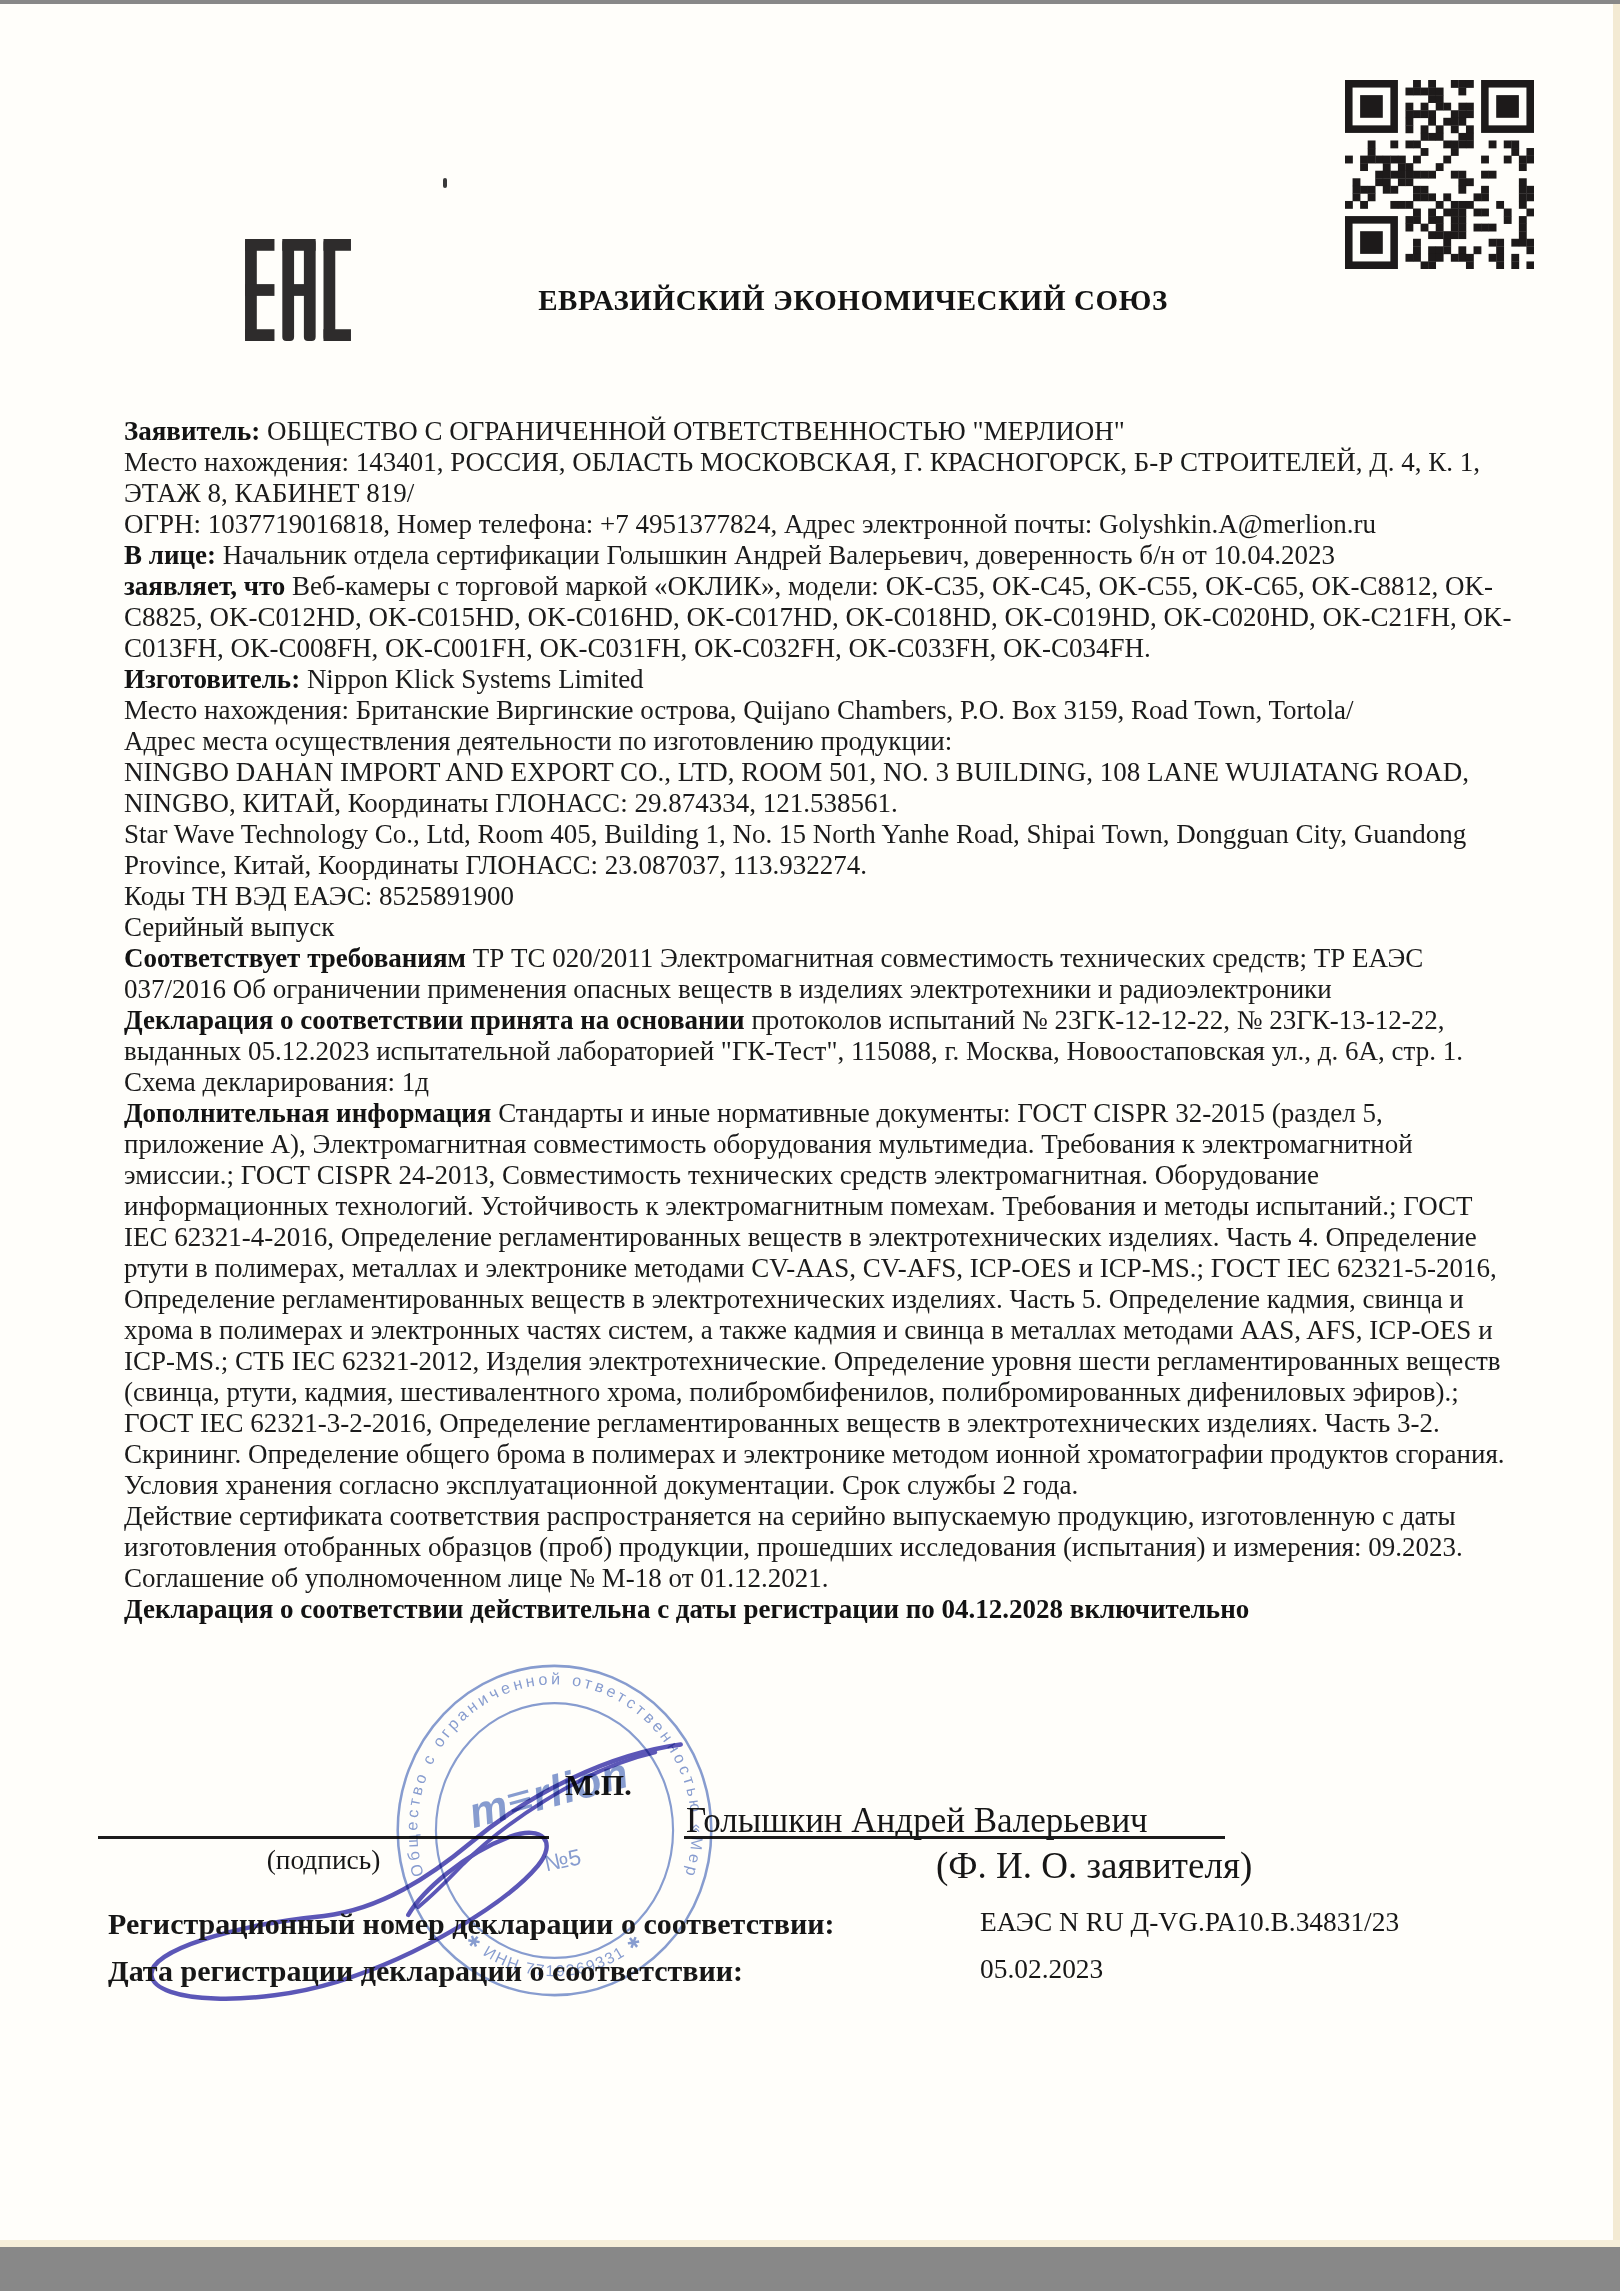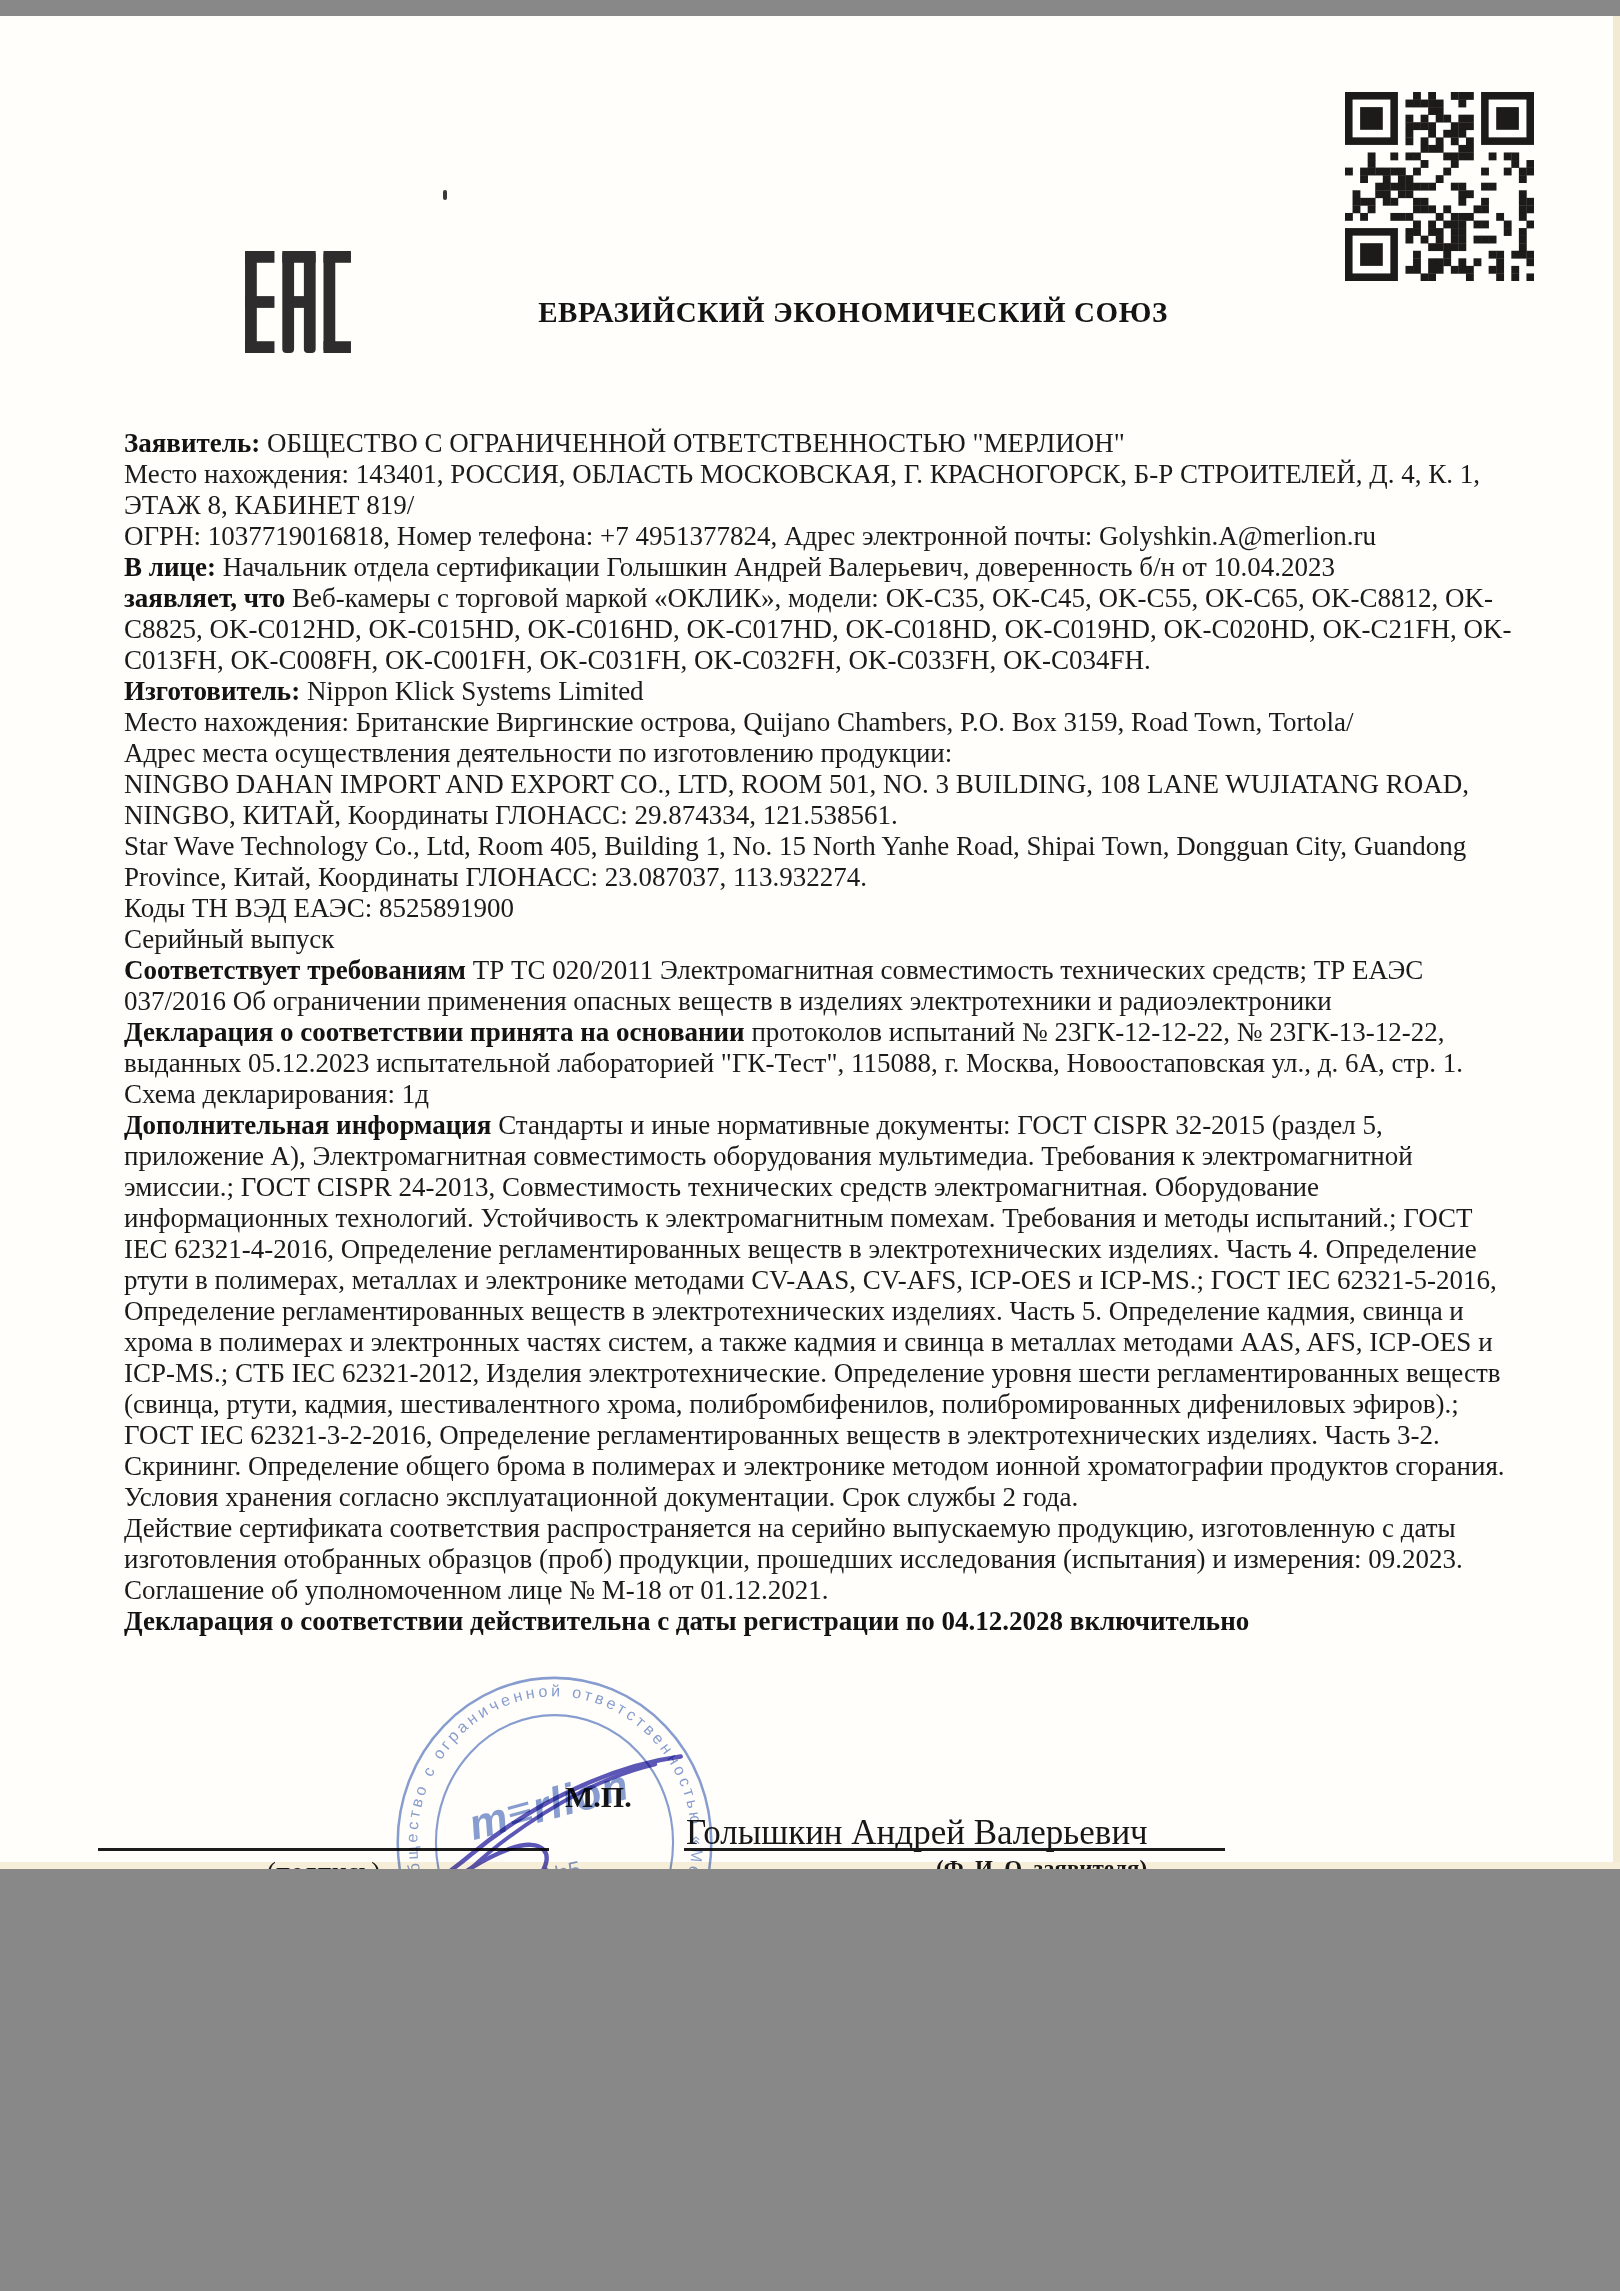--- a/index.html
+++ b/index.html
@@ -1,18 +1,18 @@
 <!DOCTYPE html>
 <html><head>
 <meta charset="utf-8">
 <style>
   * { margin:0; padding:0; box-sizing:border-box; }
   html,body { background:#888; }
   .page {
-    position:relative; width:1620px; height:1853px; margin:16px auto;
+    position:relative; width:1620px; height:2243px; margin:4px auto;
     background:#fffefa; color:#171717; overflow:hidden;
     font-family:"Liberation Serif","DejaVu Serif",serif;
   }
   .edge-right  { position:absolute; right:0; top:0; width:6.9px; height:100%; background:#f3ead3; }
   .edge-bottom { position:absolute; left:0; bottom:0; width:100%; height:6.9px; background:#f6eed9; }
 
   .qr { position:absolute; left:1345px; top:76px; width:189px; height:189px; }
 
   .eac-logo { position:absolute; left:245px; top:235px; width:106px; height:102px; }
 
@@ -31,21 +31,21 @@
   .content b { font-weight:bold; color:#131313; }
 
   .mp { position:absolute; left:565px; top:1764px; font-size:30px; font-weight:bold;text-align:center; }
 
   .sig-line { position:absolute; top:1832px; height:2.9px; background:#1c1c1c; }
   .sig-line.left  { left:98px; width:451px; }
   .sig-line.right { left:684px; width:541px; }
 
   .signer-name { position:absolute; left:686px; top:1797px; font-size:35px; }
   .cap-sign { position:absolute; left:98px; width:451px; top:1841px; text-align:center; font-size:27.4px; }
-  .cap-fio  { position:absolute; left:936px; top:1840px; font-size:23px; font-weight:bold; }
+  .cap-fio  { position:absolute; left:936px; top:1840px; font-size:37px; font-weight:normal; }
 
   .reg-label { position:absolute; left:108px; font-size:30px; font-weight:bold; }
   .reg-value { position:absolute; left:980px; font-size:27.4px; }
   .row1 { top:1903px; }
   .row2 { top:1950px; }
 
   .stamp {
     position:absolute; left:384px; top:1654px; width:341px; height:345px;
     mix-blend-mode:multiply; opacity:.92;
   }

